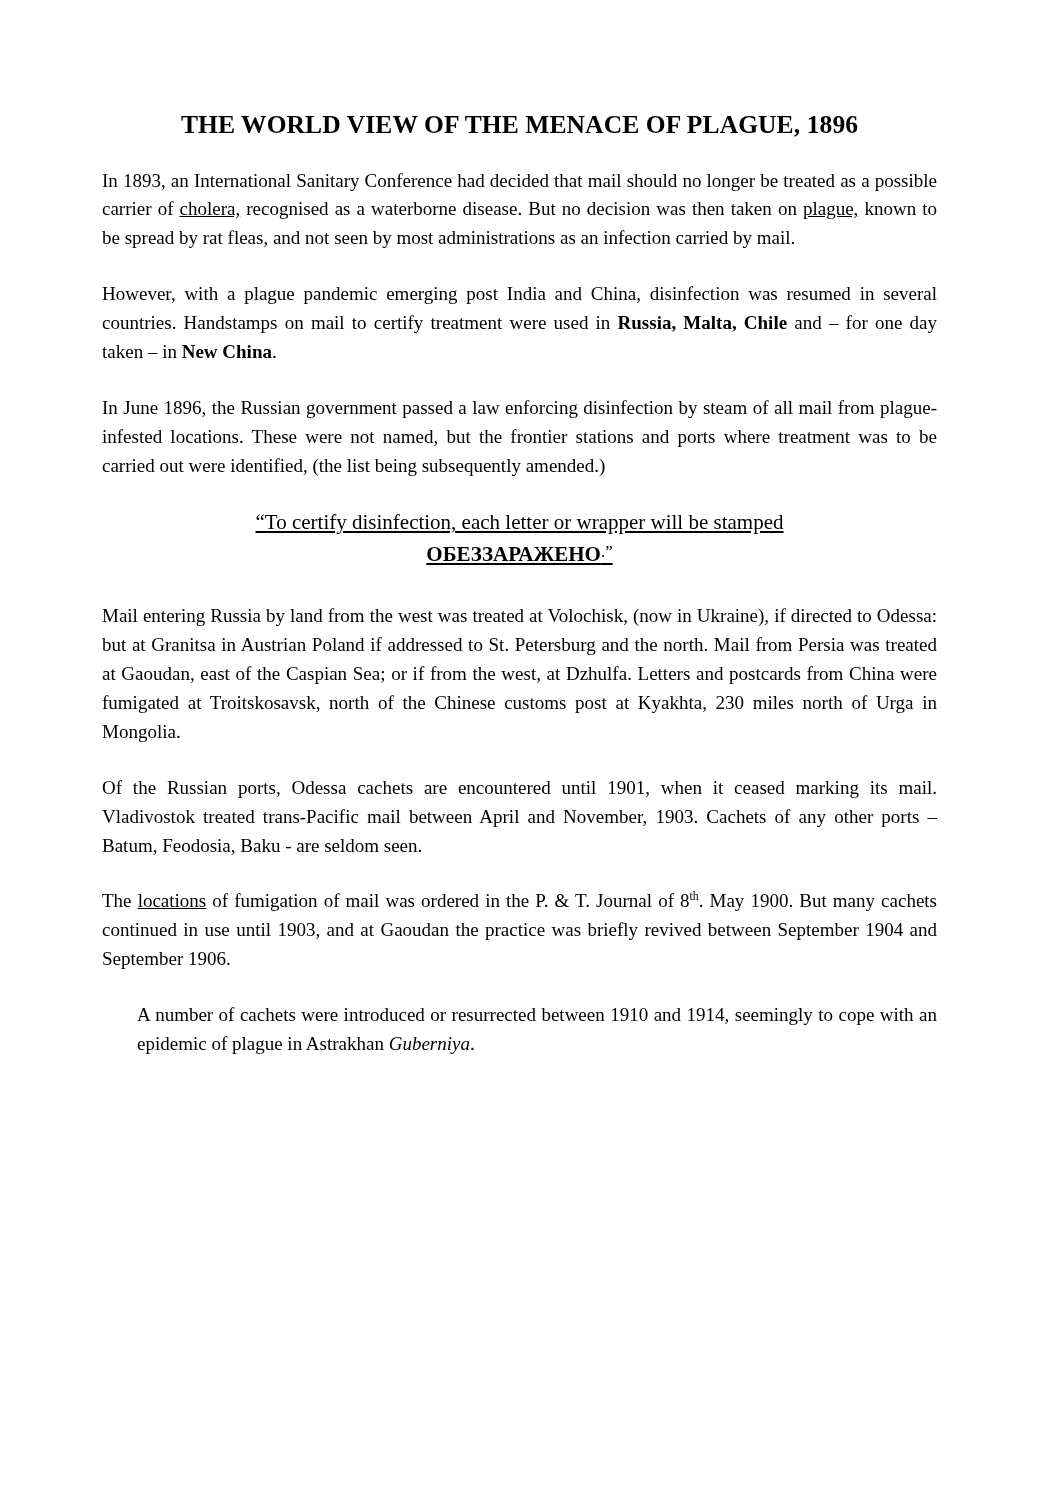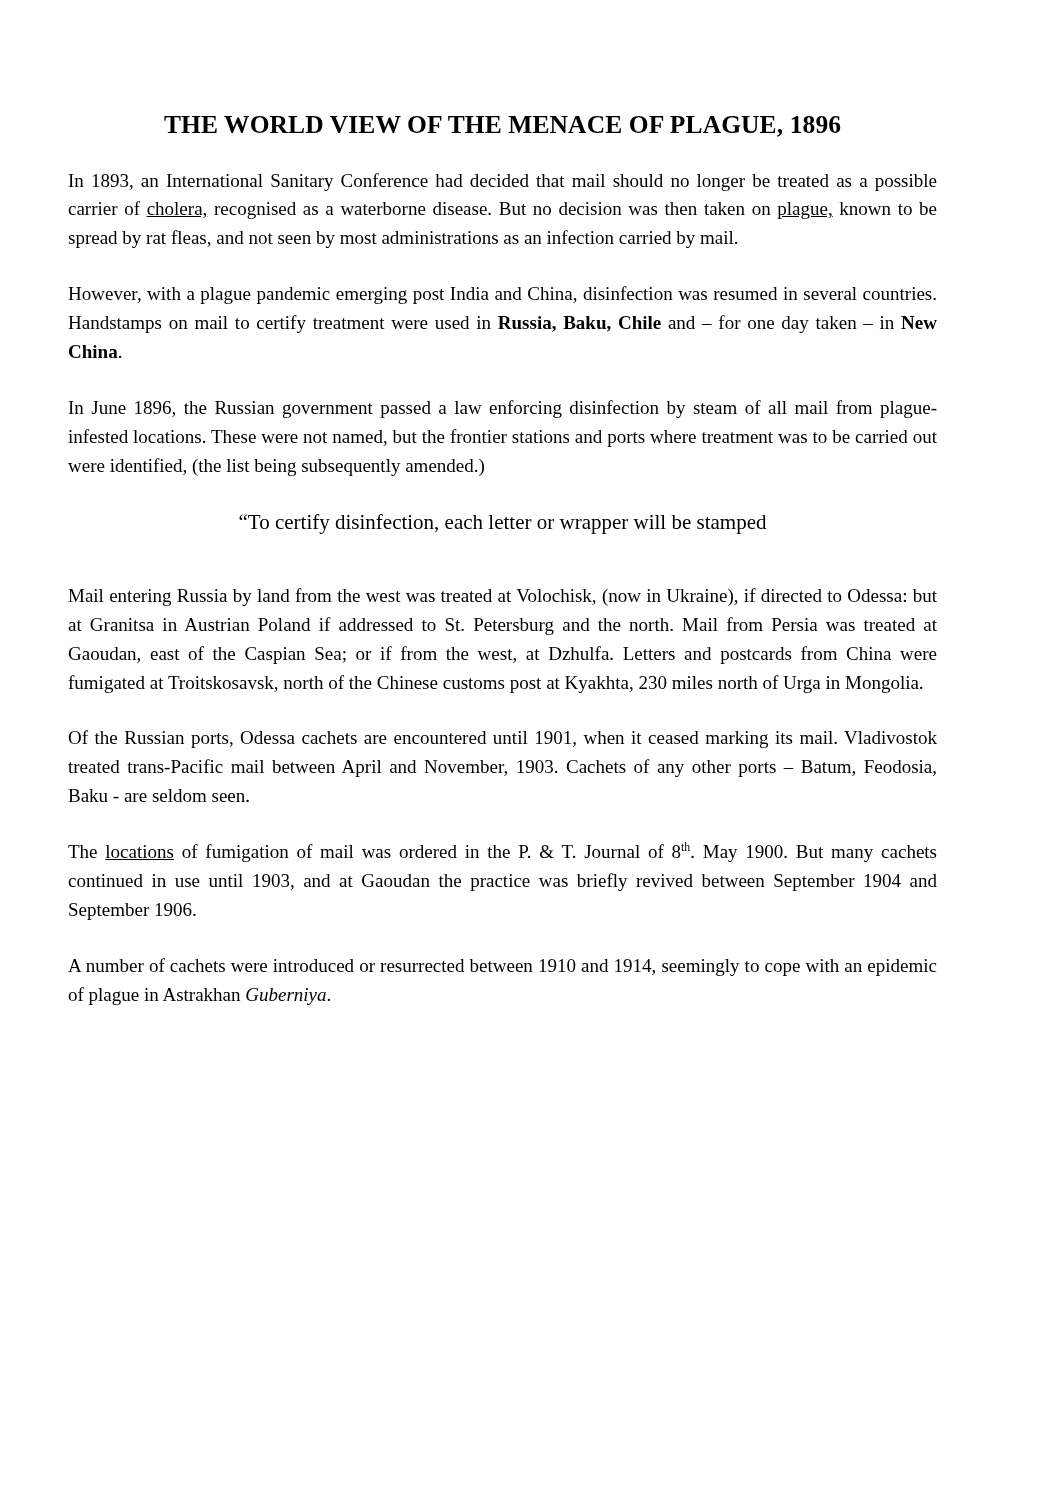--- a/index.html
+++ b/index.html
@@ -10,68 +10,70 @@
   body {
     width: 1060px;
     height: 1500px;
     font-family: "Liberation Serif", "DejaVu Serif", serif;
     color: #000000;
   }
   .page {
     width: 1060px;
     height: 1500px;
     box-sizing: border-box;
-    padding: 110px 123px 0 68px;
+    padding: 110px 123px 0 102px;
     position: relative;
   }
   .doc-title {
     font-size: 25.5px;
     font-weight: bold;
     text-align: center;
     letter-spacing: 0.1px;
     margin: 0 0 26px 0;
     line-height: 1.2;
   }
   p.para {
     font-size: 19px;
     line-height: 1.52;
     text-align: justify;
     text-justify: inter-word;
     margin: 0 0 27px 0;
   }
-  p.para:last-child { margin-bottom: 0; }
+  p.para:last-child { margin-bottom: 0; margin-left: 35px; }
   .quote-block {
     text-align: center;
     font-size: 21px;
     line-height: 1.5;
-    margin: 0 0 43px 0;
+    margin: 0 0 32px 0;
+    text-decoration: underline;
   }
   .quote-line1 { display: block; }
   .quote-line2 { display: block; font-weight: bold; }
   .quote-line2 .qm { font-weight: normal; font-size: 17px; vertical-align: 4px; }
   .u { text-decoration: underline; }
   .b { font-weight: bold; }
   .i { font-style: italic; }
   sup.ord { font-size: 0.62em; vertical-align: super; line-height: 0; font-family: Liberation Serif, serif; }
 </style>
 </head>
 <body>
 
 <div class="page">
 
   <h1 class="doc-title">THE WORLD VIEW OF THE MENACE OF PLAGUE, 1896</h1>
 
   <p class="para"><span>In 1893, an International Sanitary Conference had decided that mail should no longer be treated as a possible carrier of </span><span class="u">cholera,</span><span> recognised as a waterborne disease. But no decision was then taken on </span><span class="u">plague,</span><span> known to be spread by rat fleas, and not seen by most administrations as an infection carried by mail.</span></p>
 
-  <p class="para"><span>However, with a plague pandemic emerging post India and China, disinfection was resumed in several countries.  Handstamps on mail to certify treatment were used in </span><span class="b">Russia, Baku, Chile</span><span> and – for one day taken – in </span><span class="b">New China</span><span>.</span></p>
+  <p class="para"><span>However, with a plague pandemic emerging post India and China, disinfection was resumed in several countries.  Handstamps on mail to certify treatment were used in </span><span class="b">Russia, Malta, Chile</span><span> and – for one day taken – in </span><span class="b">New China</span><span>.</span></p>
 
   <p class="para">In June 1896, the Russian government passed a law enforcing disinfection by steam of all mail from plague-infested locations. These were not named, but the frontier stations and ports where treatment was to be carried out were identified, (the list being subsequently amended.)</p>
 
   <div class="quote-block">
     <span class="quote-line1">“To certify disinfection, each letter or wrapper will be stamped</span>
+    <span class="quote-line2"><span>ОБЕЗЗАРАЖЕНО</span><span class="qm">.”</span></span>
   </div>
 
   <p class="para">Mail entering Russia by land from the west was treated at Volochisk, (now in Ukraine), if directed to Odessa: but at Granitsa in Austrian Poland if addressed to St. Petersburg and the north.  Mail from Persia was treated at Gaoudan, east of the Caspian Sea; or if from the west, at Dzhulfa.  Letters and postcards from China were fumigated at Troitskosavsk, north of the Chinese customs post at Kyakhta, 230 miles north of Urga in Mongolia.</p>
 
   <p class="para">Of the Russian ports, Odessa cachets are encountered until 1901, when it ceased marking its mail. Vladivostok treated trans-Pacific mail between April and November, 1903.  Cachets of any other ports – Batum, Feodosia, Baku - are seldom seen.</p>
 
   <p class="para"><span>The </span><span class="u">locations</span><span> of fumigation of mail was ordered in the P. &amp; T. Journal of 8</span><sup class="ord">th</sup><span>. May 1900.  But many cachets continued in use until 1903, and at Gaoudan the practice was briefly revived between September 1904 and September 1906.</span></p>
 
   <p class="para"><span>A number of cachets were introduced or resurrected between 1910 and 1914, seemingly to cope with an epidemic of plague in Astrakhan </span><span class="i">Guberniya</span><span>.</span></p>
 

